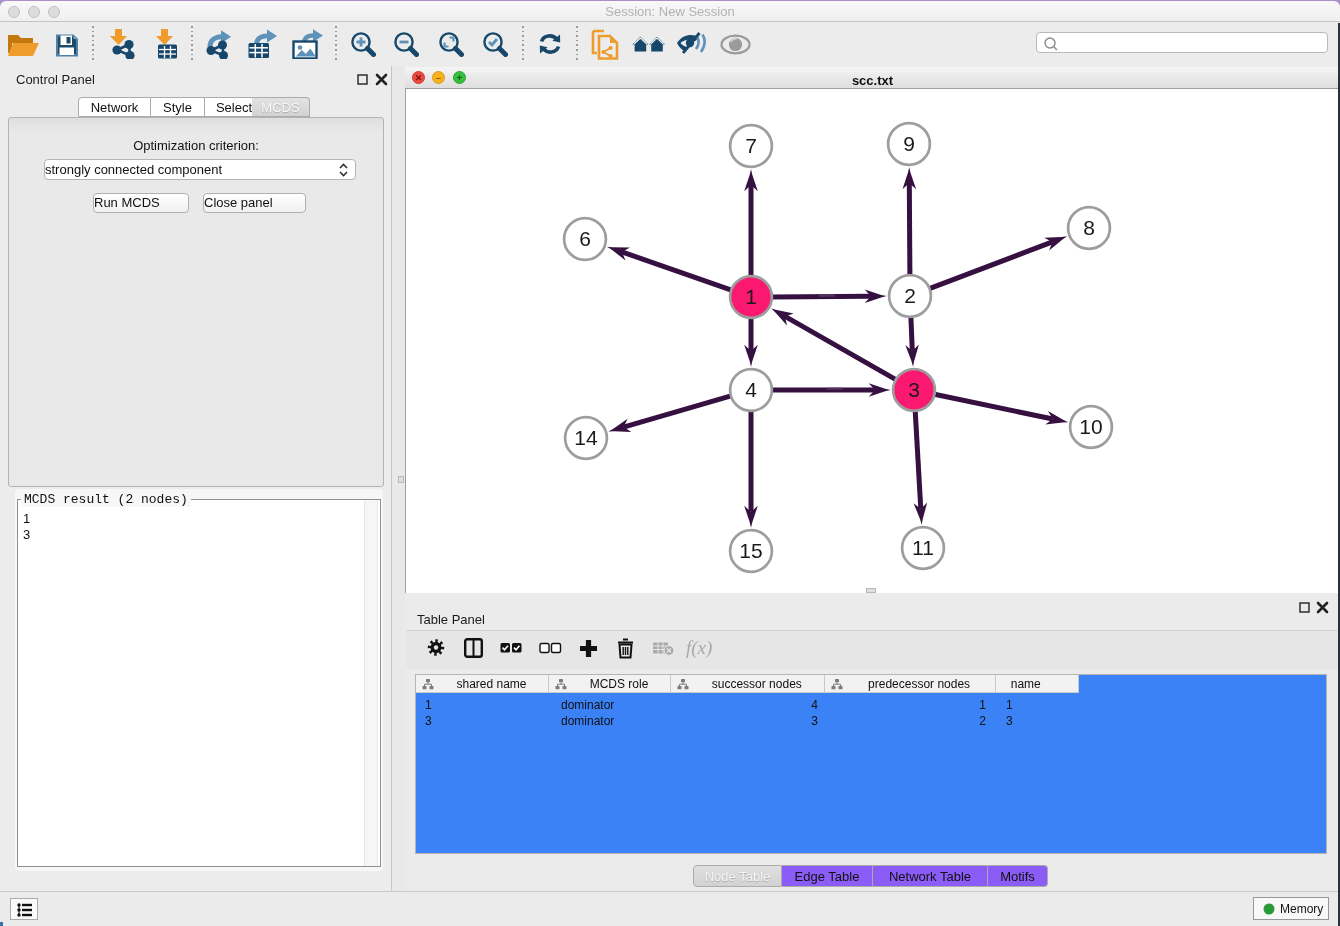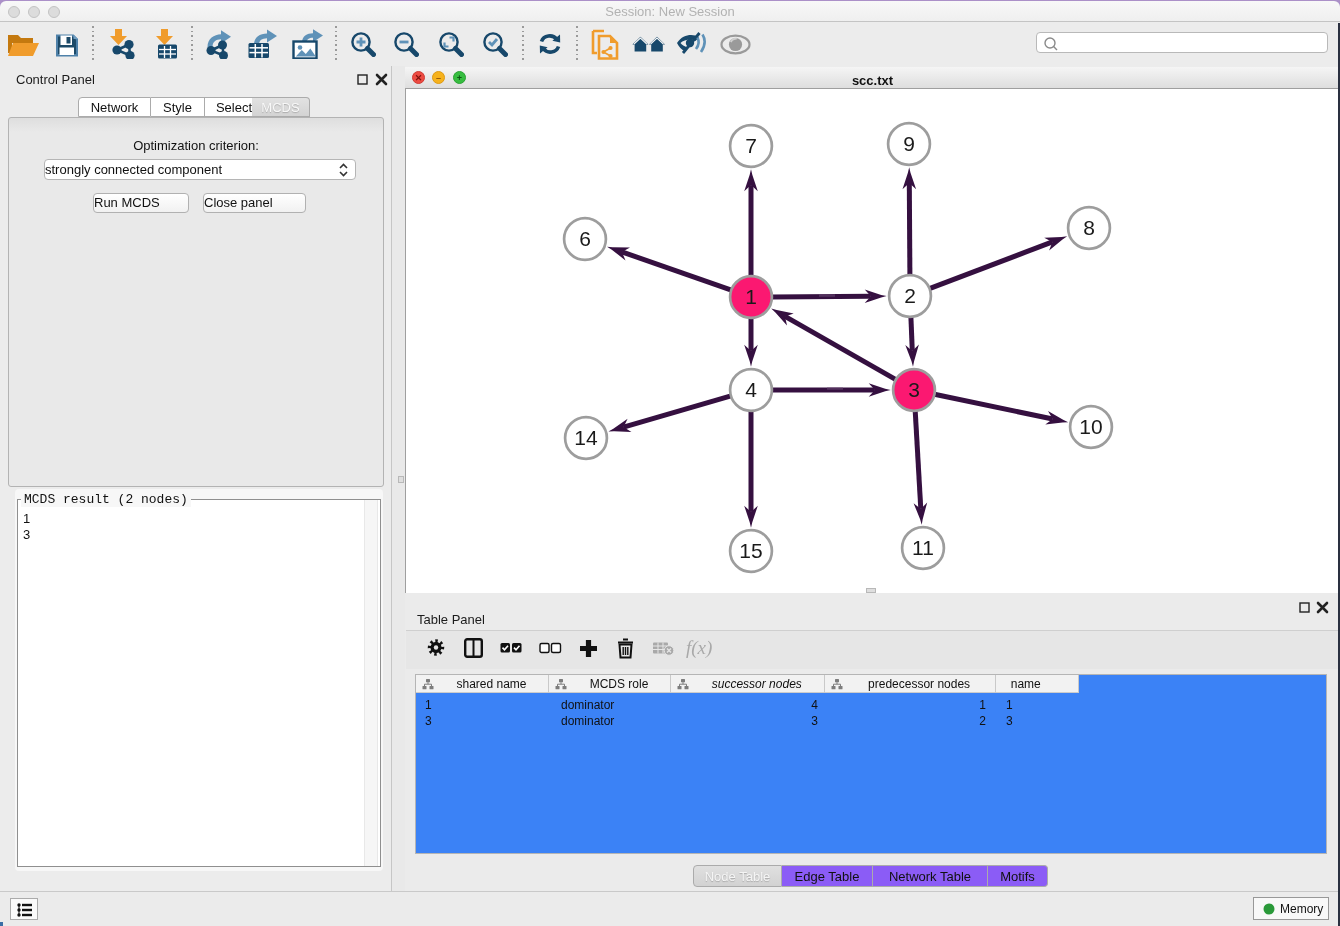--- a/index.html
+++ b/index.html
@@ -366,21 +366,21 @@
         </g>
       </svg>shared name</div>
 <div class="th" style="left:133px;width:122px;"><svg width="12" height="11" viewBox="0 0 12 11" style="position:absolute;left:6px;top:4px">
         <g fill="#7d7d7d">
           <rect x="4" y="0" width="4" height="3.2" rx="0.5"></rect>
           <rect x="0.5" y="7" width="4" height="3.2" rx="0.5"></rect>
           <rect x="7.5" y="7" width="4" height="3.2" rx="0.5"></rect>
           <path d="M6,3.2 v2 M2.5,7 v-1.8 h7 V7" fill="none" stroke="#7d7d7d" stroke-width="1"></path>
         </g>
       </svg>MCDS role</div>
-<div class="th" style="left:255px;width:153.60000000000002px;font-style:italic;"><svg width="12" height="11" viewBox="0 0 12 11" style="position:absolute;left:6px;top:4px">
+<div class="th" style="left:255px;width:153.60000000000002px;"><svg width="12" height="11" viewBox="0 0 12 11" style="position:absolute;left:6px;top:4px">
         <g fill="#7d7d7d">
           <rect x="4" y="0" width="4" height="3.2" rx="0.5"></rect>
           <rect x="0.5" y="7" width="4" height="3.2" rx="0.5"></rect>
           <rect x="7.5" y="7" width="4" height="3.2" rx="0.5"></rect>
           <path d="M6,3.2 v2 M2.5,7 v-1.8 h7 V7" fill="none" stroke="#7d7d7d" stroke-width="1"></path>
         </g>
       </svg>successor nodes</div>
 <div class="th" style="left:408.6px;width:171.0px;"><svg width="12" height="11" viewBox="0 0 12 11" style="position:absolute;left:6px;top:4px">
         <g fill="#7d7d7d">
           <rect x="4" y="0" width="4" height="3.2" rx="0.5"></rect>

